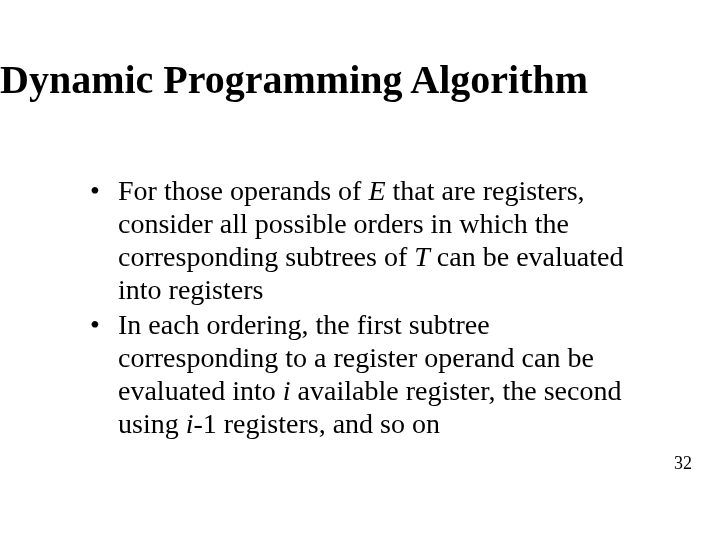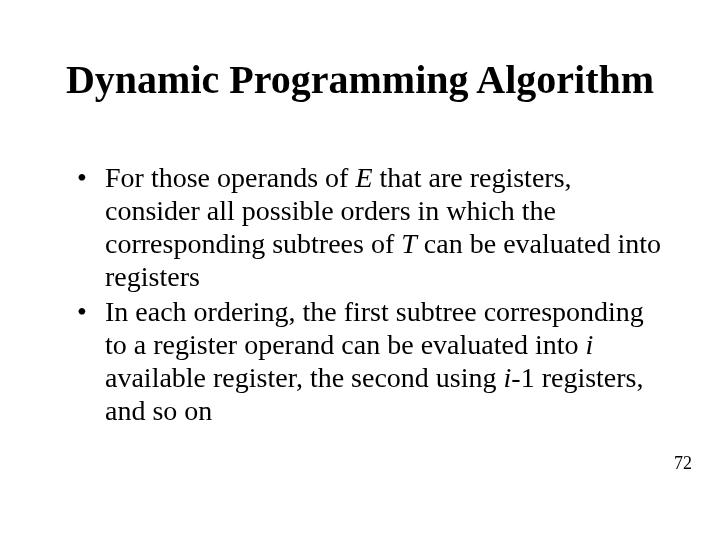--- a/index.html
+++ b/index.html
@@ -16,36 +16,36 @@
     position: relative;
     width: 720px;
     height: 540px;
     box-sizing: border-box;
   }
   .title {
     position: absolute;
     top: 58px;
     left: 0;
     width: 720px;
-    text-align: center;
+    text-align: left;
     font-size: 40px;
     font-weight: bold;
     line-height: 1.1;
   }
   .body {
     position: absolute;
     top: 158px;
     left: 72px;
     width: 600px;
     font-size: 28px;
     line-height: 1.18;
   }
   .body ul {
     list-style: none;
-    margin: 3px;
+    margin: 16px;
     padding: 0;
   }
   .body li {
     position: relative;
     padding-left: 30px;
     margin: 0 0 2px 0;
   }
   .body li::before {
     content: "•";
     position: absolute;
@@ -75,15 +75,15 @@
     <ul>
       <li>
         <span>For those operands of </span><span class="italic">E</span><span> that are registers, consider all possible orders in which the corresponding subtrees of </span><span class="italic">T</span><span> can be evaluated into registers</span>
       </li>
       <li>
         <span>In each ordering, the first subtree corresponding to a register operand can be evaluated into </span><span class="italic">i</span><span> available register, the second using </span><span class="italic">i</span><span>-1 registers, and so on</span>
       </li>
     </ul>
   </div>
 
-  <div class="page-number">72</div>
+  <div class="page-number">32</div>
 
 </div>
 
 </body></html>

